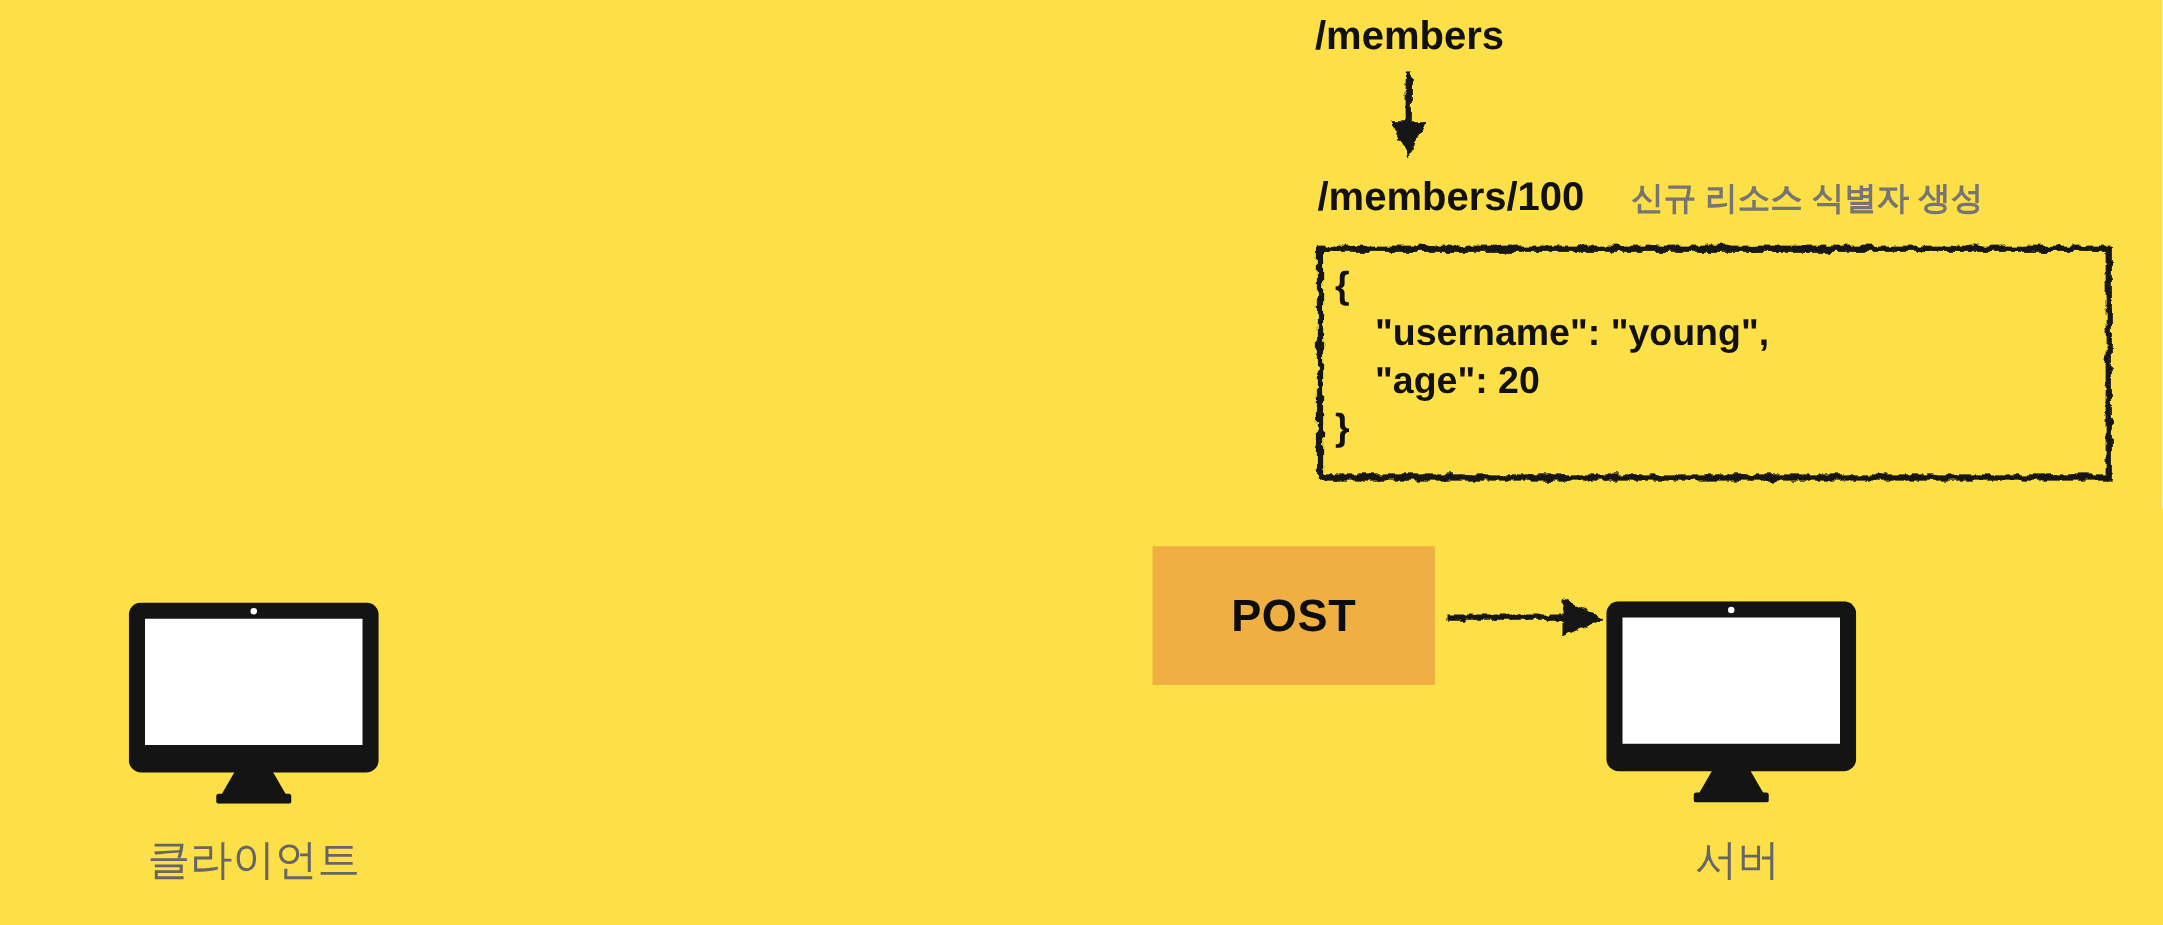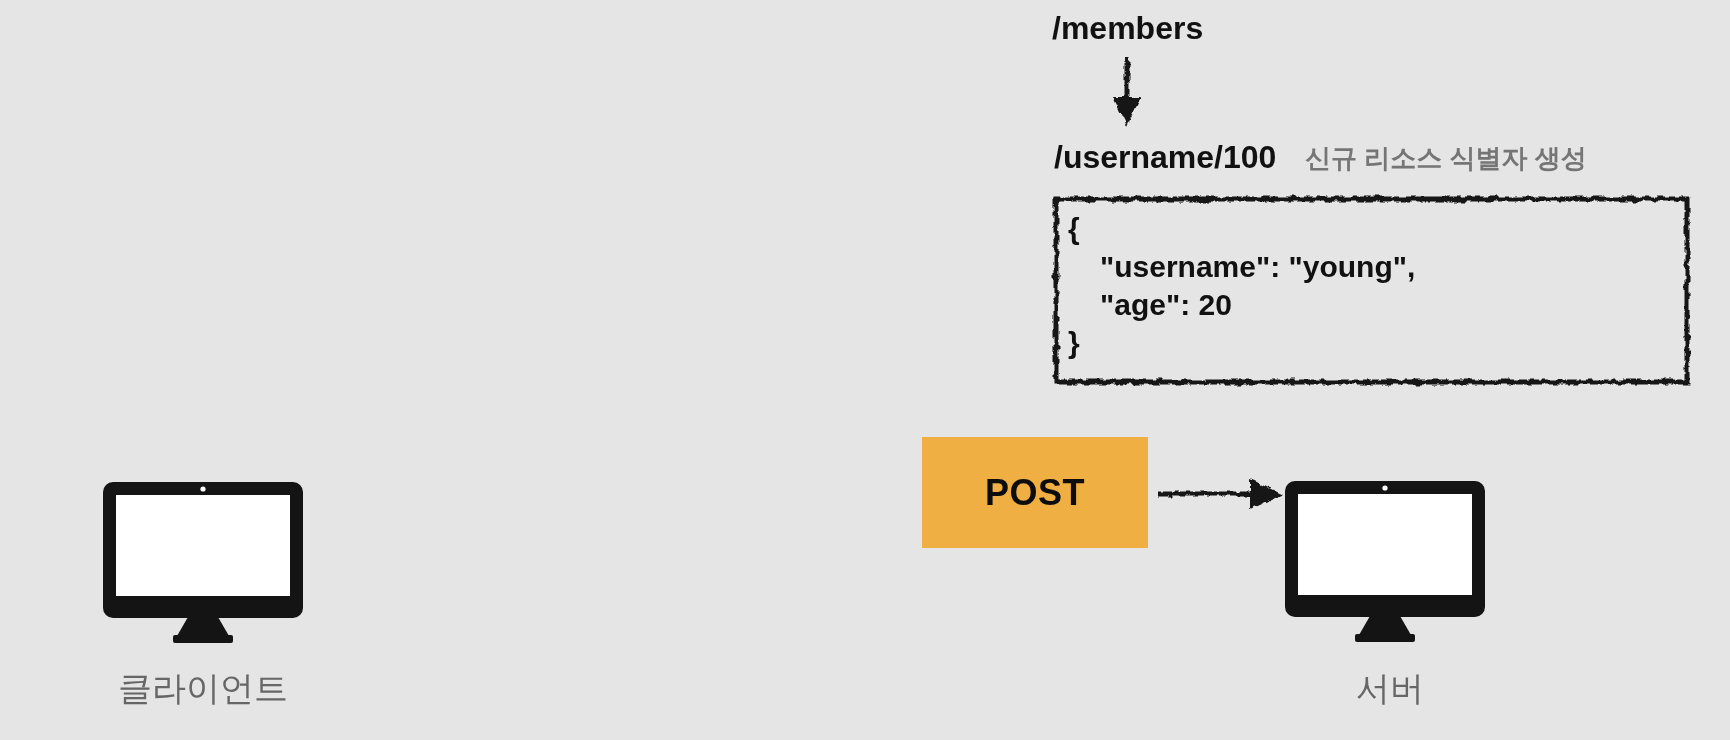--- a/index.html
+++ b/index.html
@@ -5,21 +5,21 @@
   html, body {
     margin: 0;
     padding: 0;
     background: #ffffff;
     font-family: "Liberation Sans", "DejaVu Sans", sans-serif;
   }
   .canvas {
     position: relative;
     width: 1730px;
     height: 740px;
-    background: #e5e5e5;
+    background: #fde047;
     overflow: hidden;
   }
   .sketch-layer {
     position: absolute;
     left: 0; top: 0;
     width: 1730px;
     height: 740px;
   }
   .txt { position: absolute; color: #111111; white-space: nowrap; }
 
@@ -94,21 +94,21 @@
     </g>
 
     <g filter="url(#rough)">
       <path d="M1158 494 H1252" stroke="#151515" stroke-width="5" fill="none"></path>
       <polygon points="1250,479 1250,509 1283,494" fill="#151515"></polygon>
     </g>
   </svg>
 
   <div class="txt url-top">/members</div>
 
-  <div class="txt url-new">/username/100</div>
+  <div class="txt url-new">/members/100</div>
 
   <div class="txt caption">신규 리소스 식별자 생성</div>
 
   <div class="json-body">
     <div class="line">{</div>
     <div class="line indent">"username": "young",</div>
     <div class="line indent">"age": 20</div>
     <div class="line">}</div>
   </div>
 

